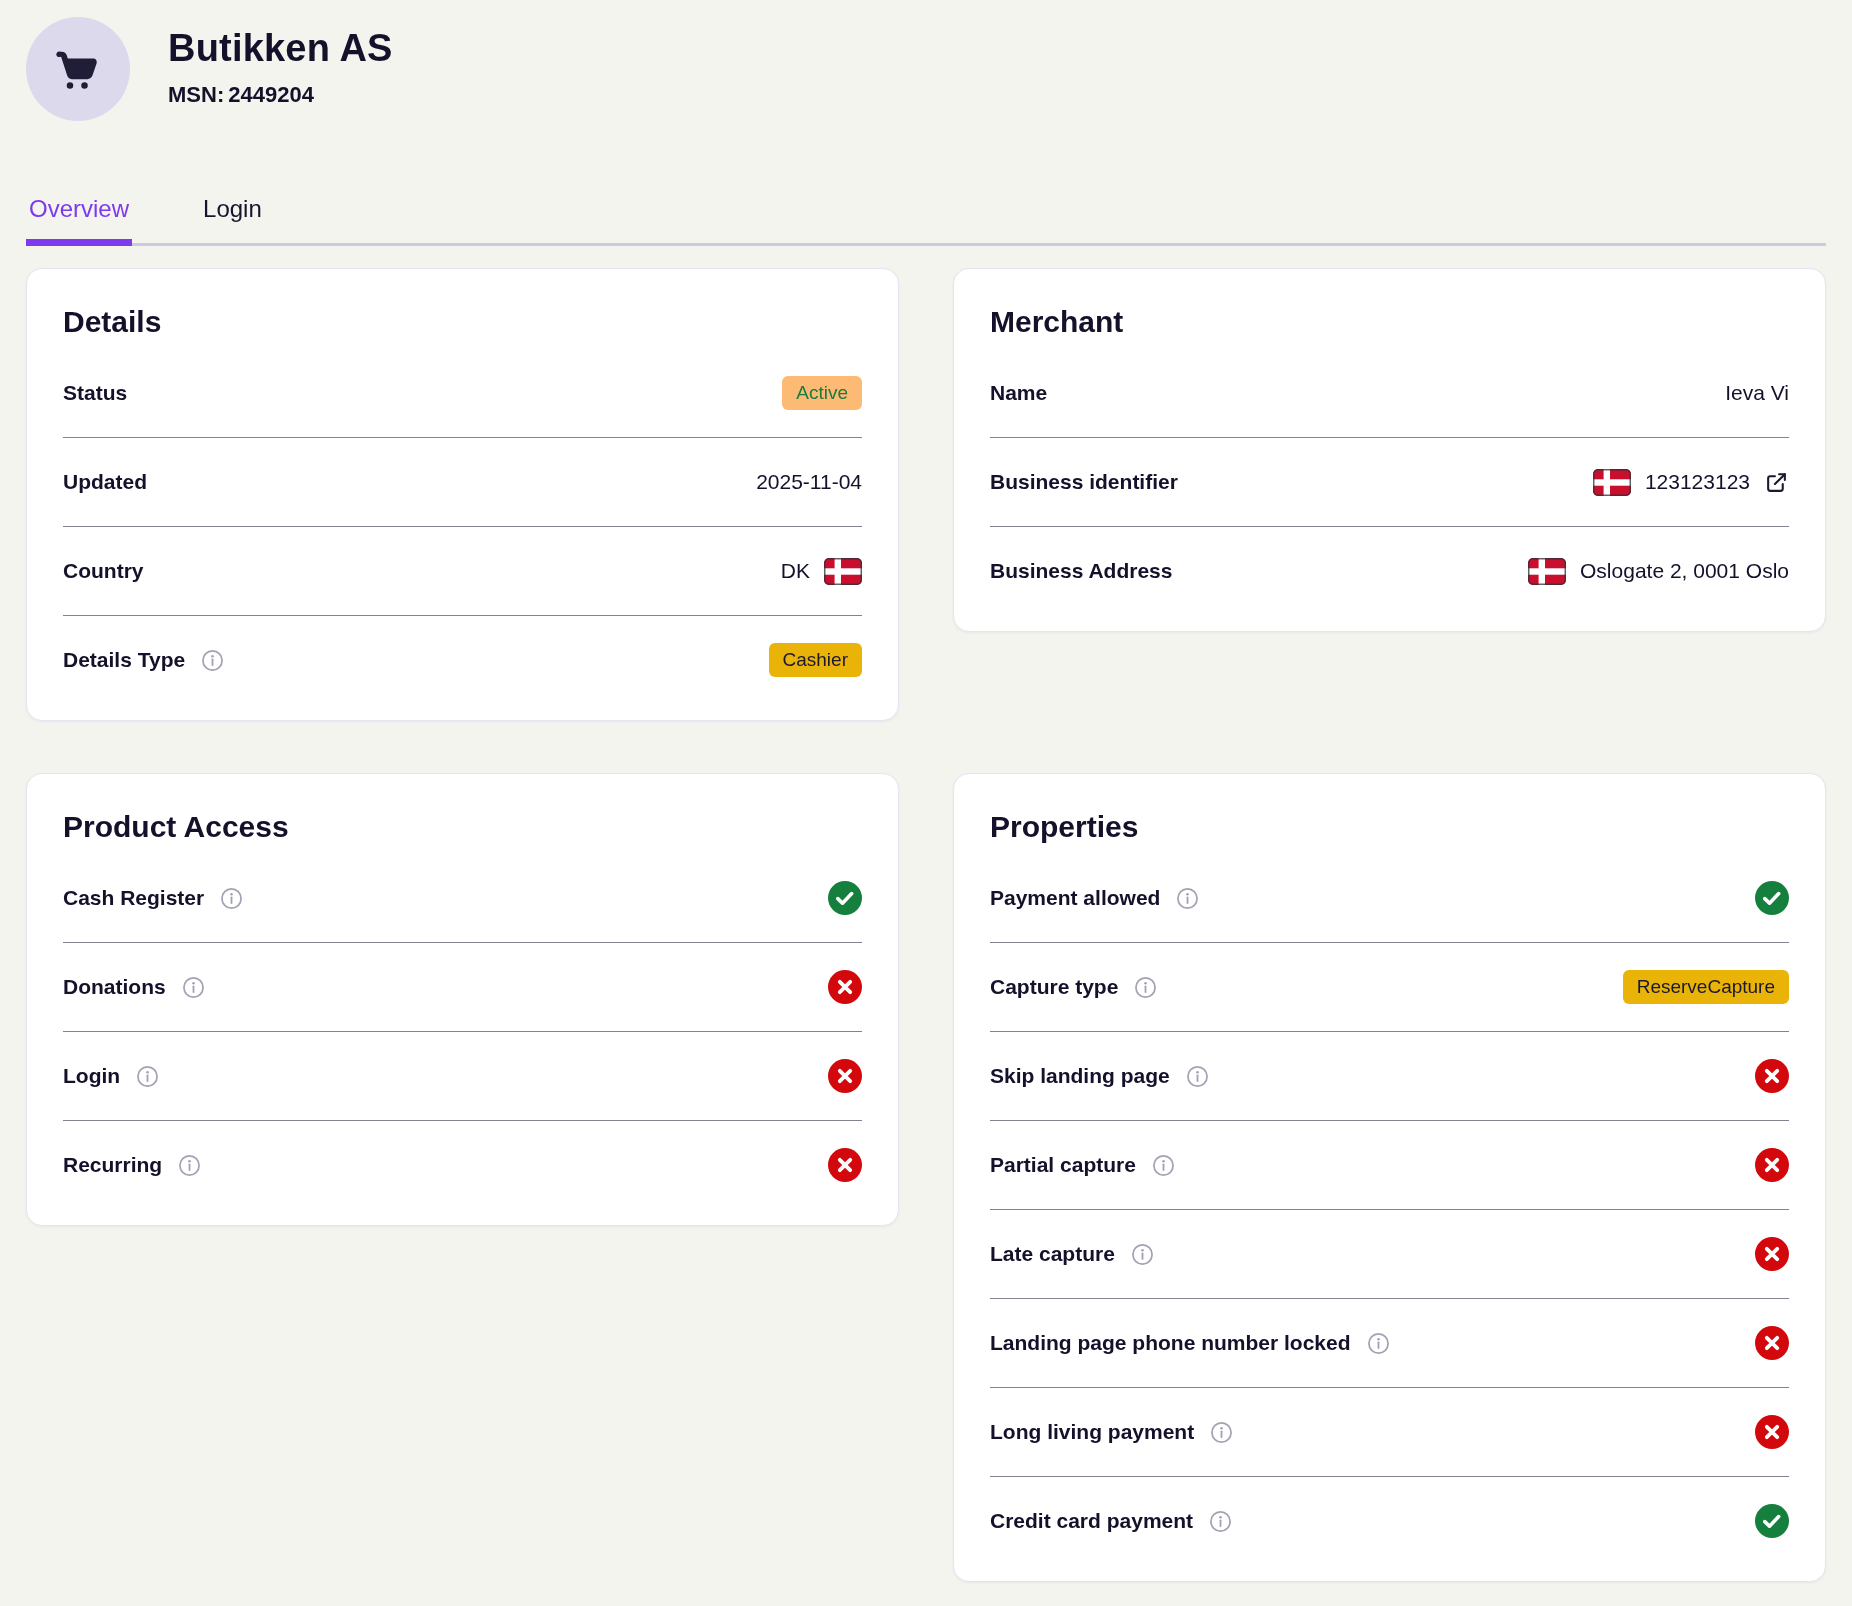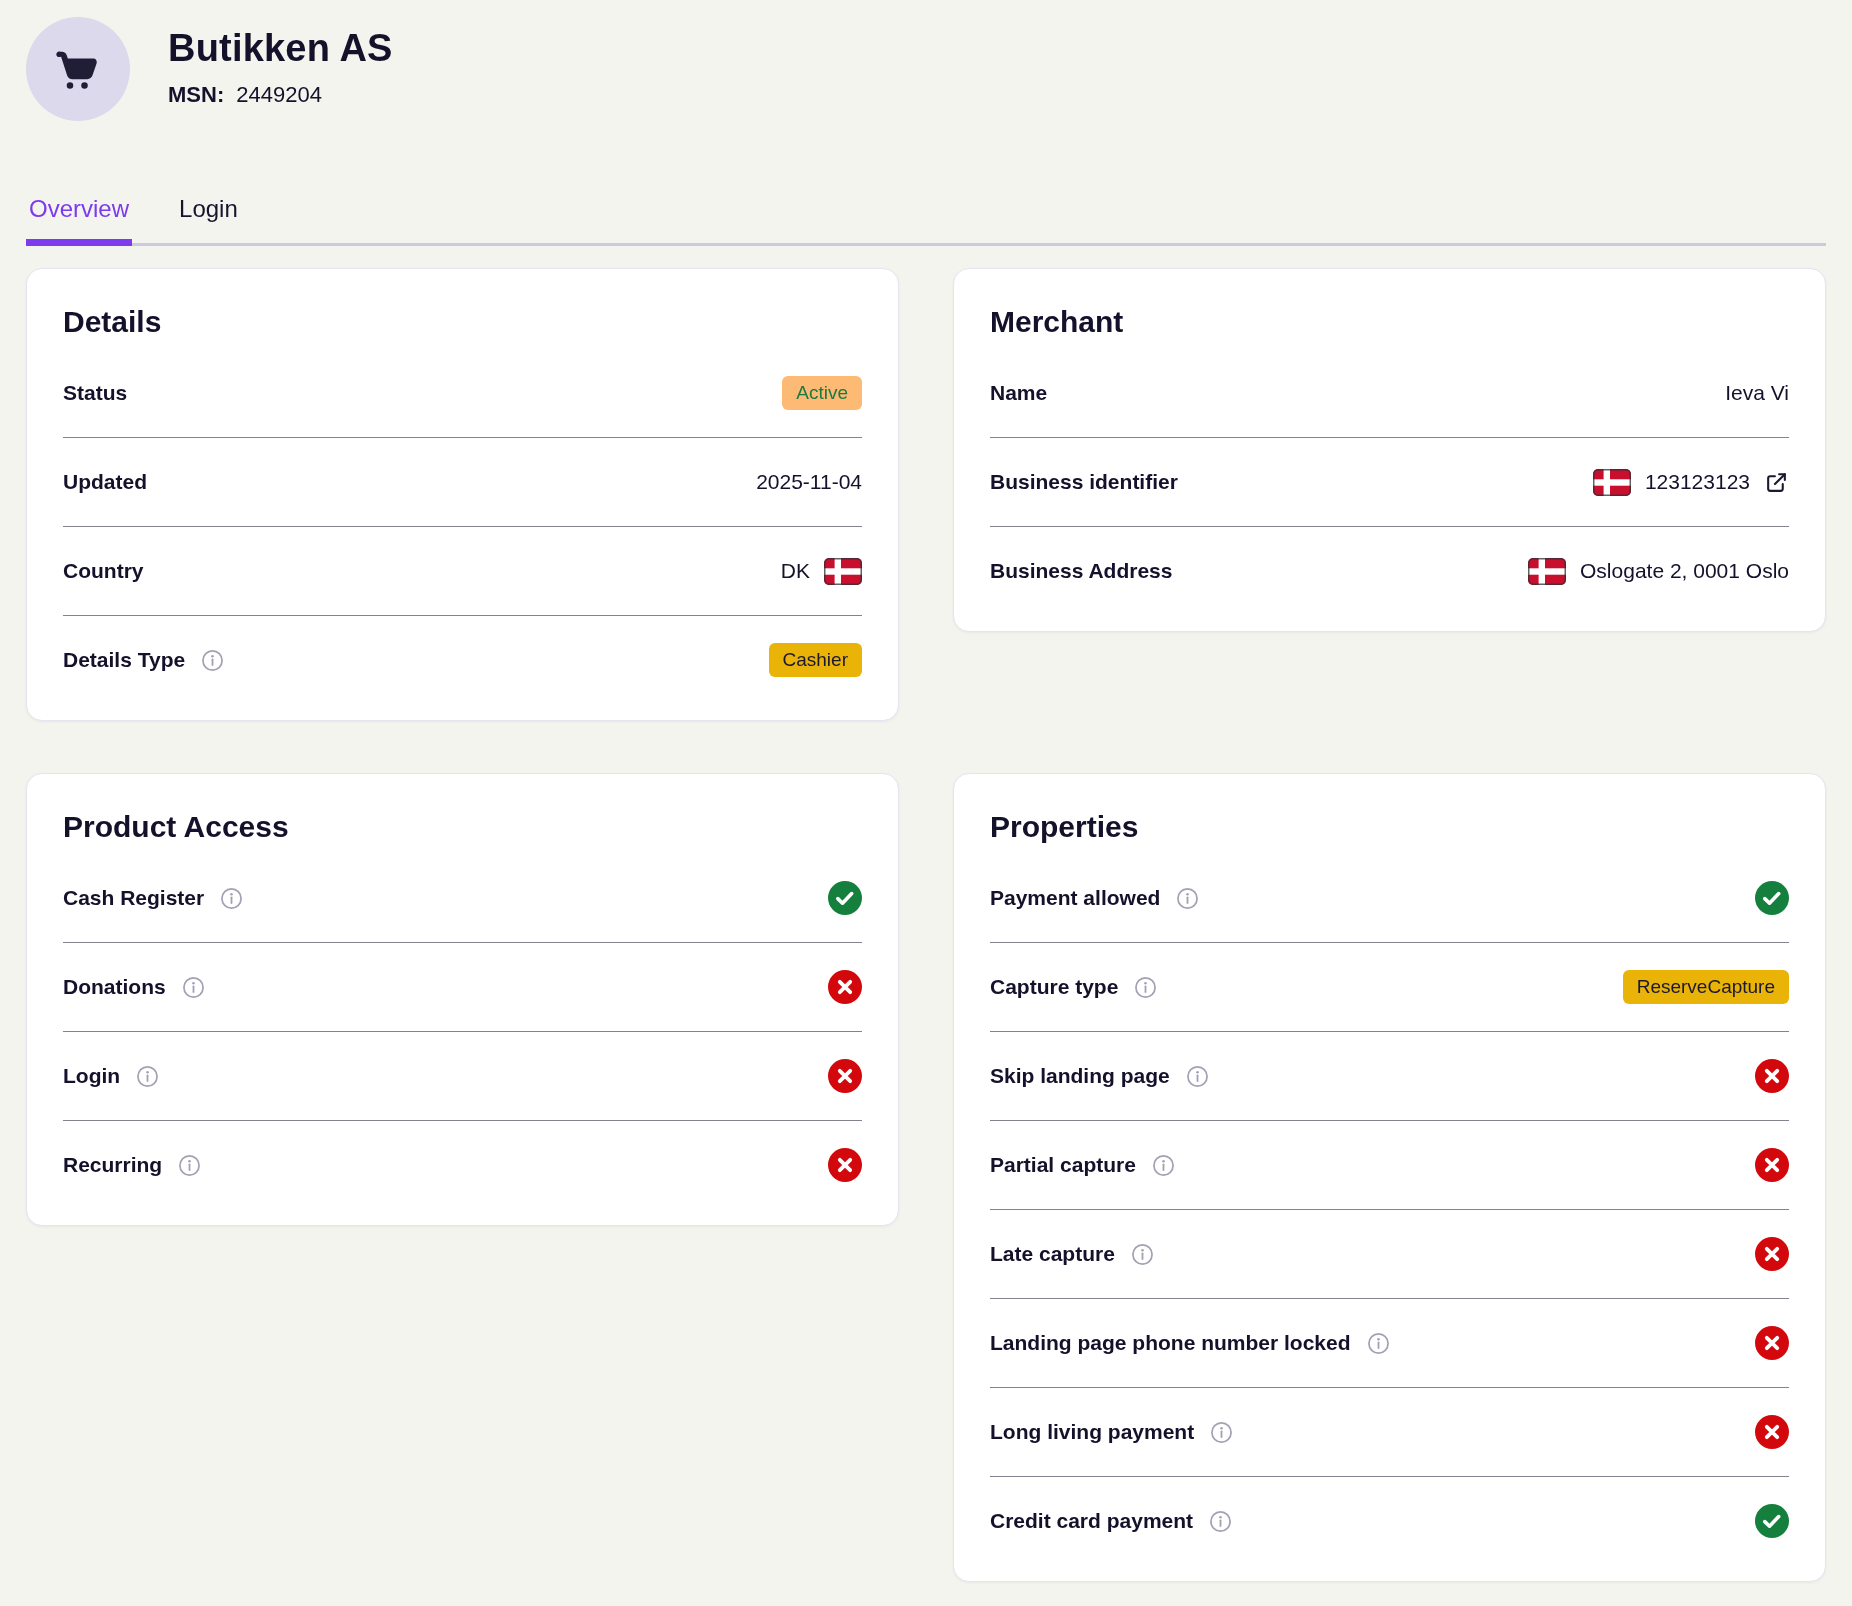--- a/index.html
+++ b/index.html
@@ -17,24 +17,24 @@
   .header{display:flex;align-items:flex-start;gap:38px;padding-top:17px;}
   .avatar{
     width:104px;height:104px;border-radius:50%;
     background:#dcd9ec;display:flex;align-items:center;justify-content:center;
     flex:0 0 auto;
   }
   .header-text{padding-top:10px;}
   .page-title{margin:0;font-size:38px;font-weight:700;color:#14112b;letter-spacing:.2px;}
   .msn-line{margin-top:12px;font-size:22px;color:#14112b;}
   .msn-line .msn-label{font-weight:700;}
-  .msn-line .msn-value{font-weight:400;margin-left:12px;}
+  .msn-line .msn-value{font-weight:700;margin-left:4px;}
 
   
-  .tabbar{margin-top:74px;border-bottom:3px solid #cdcadf;display:flex;gap:44px;}
+  .tabbar{margin-top:74px;border-bottom:3px solid #cdcadf;display:flex;gap:68px;}
   .tab{
     appearance:none;background:none;border:none;cursor:pointer;
     font-family:inherit;font-size:24px;color:#17142e;font-weight:500;
     padding:0 3px 16px 3px;margin-bottom:-3px;
     border-bottom:7px solid transparent;
   }
   .tab.active{color:#7c3bec;border-bottom-color:#7c3bec;}
 
   
   .grid{

